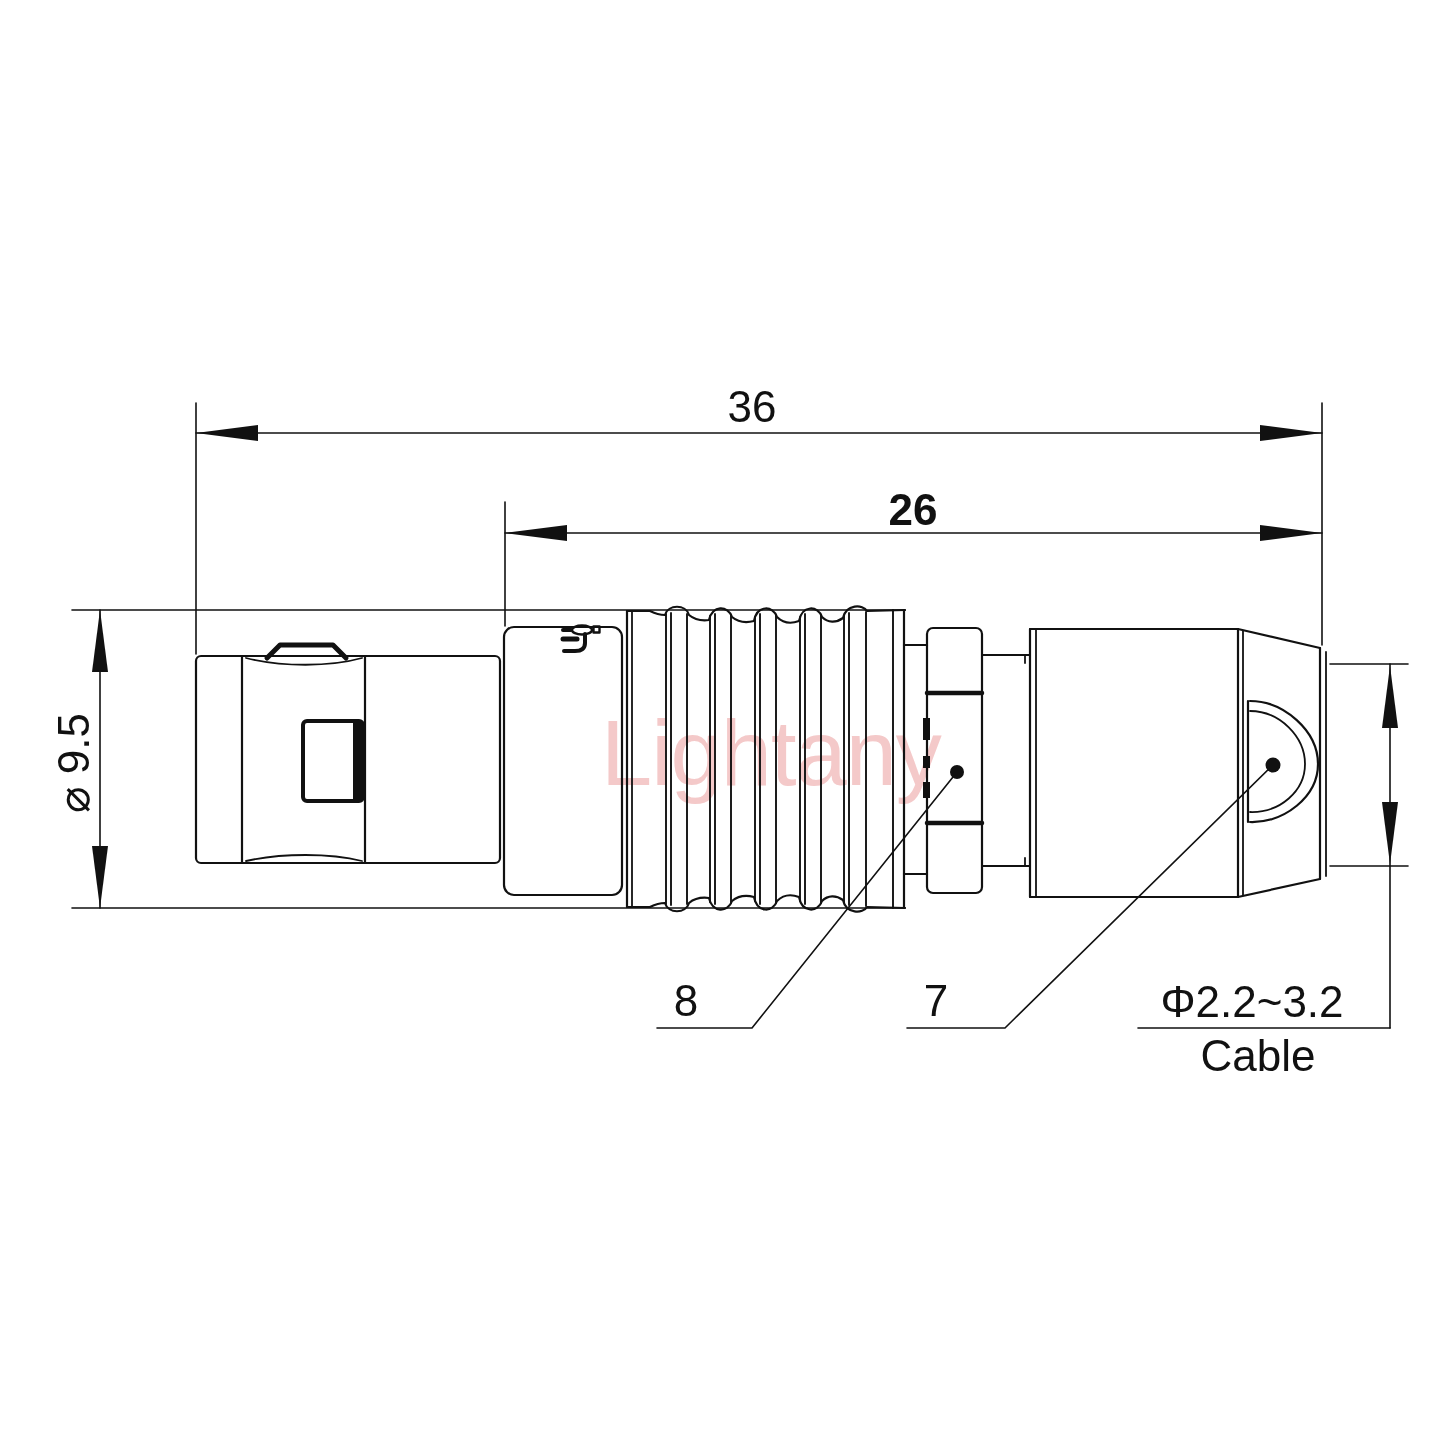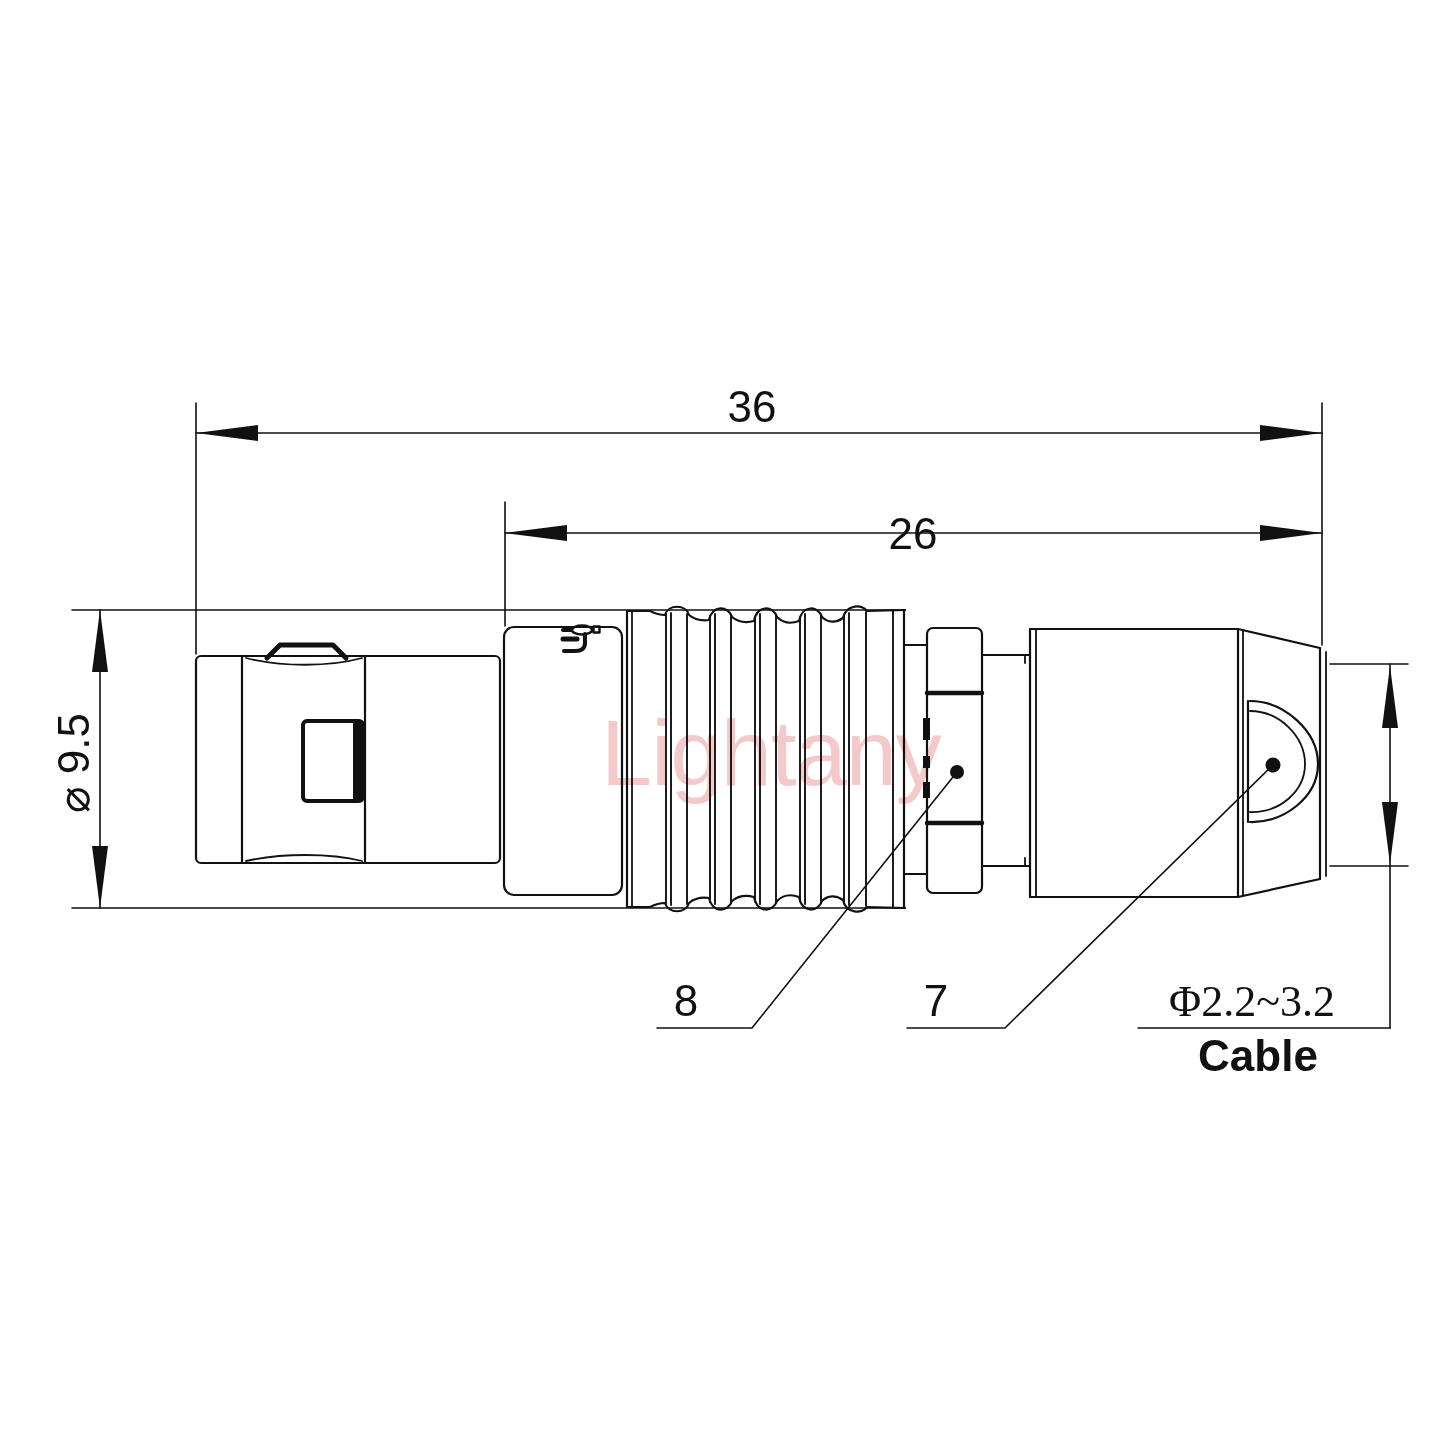--- a/index.html
+++ b/index.html
@@ -179,19 +179,19 @@
     <g>
       <line x1="1248" y1="701" x2="1248" y2="822"></line>
       <path d="M1250,701 C1284,701 1318,731 1318,764 C1318,797 1284,823 1250,822"></path>
       <path stroke-width="1.8" d="M1250,711 C1280,711 1305,737 1305,764 C1305,791 1280,813 1250,812"></path>
     </g>
   </g>
 </svg>
 
 <div class="labels">
   <div class="txt" style="left:752px;top:407px;text-align:center;">36</div>
-  <div class="txt" style="left:913px;top:534px;">26</div>
+  <div class="txt" style="left:913px;top:510px;font-weight:bold;">26</div>
   <div class="txt rot" style="left:74px;top:763px;">⌀ 9.5</div>
   <div class="txt" style="left:686px;top:1001px;">8</div>
   <div class="txt" style="left:936px;top:1001px;">7</div>
-  <div class="txt" style="left:1252px;top:1002px;font-family:Liberation Serif, serif;">Φ2.2~3.2</div>
-  <div class="txt" style="left:1258px;top:1056px;font-weight:bold;">Cable</div>
+  <div class="txt" style="left:1252px;top:1002px;">Φ2.2~3.2</div>
+  <div class="txt" style="left:1258px;top:1056px;">Cable</div>
 </div>
 
 </body></html>

